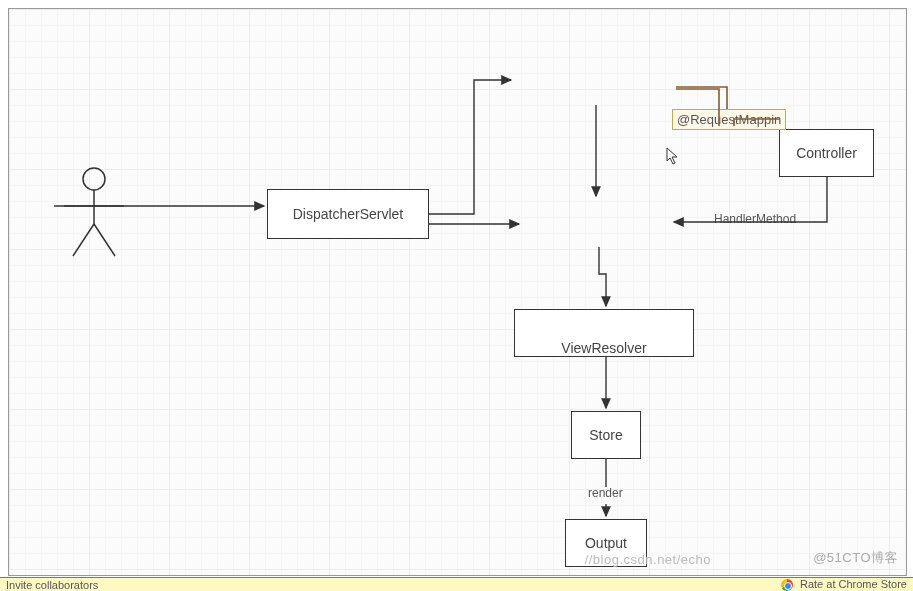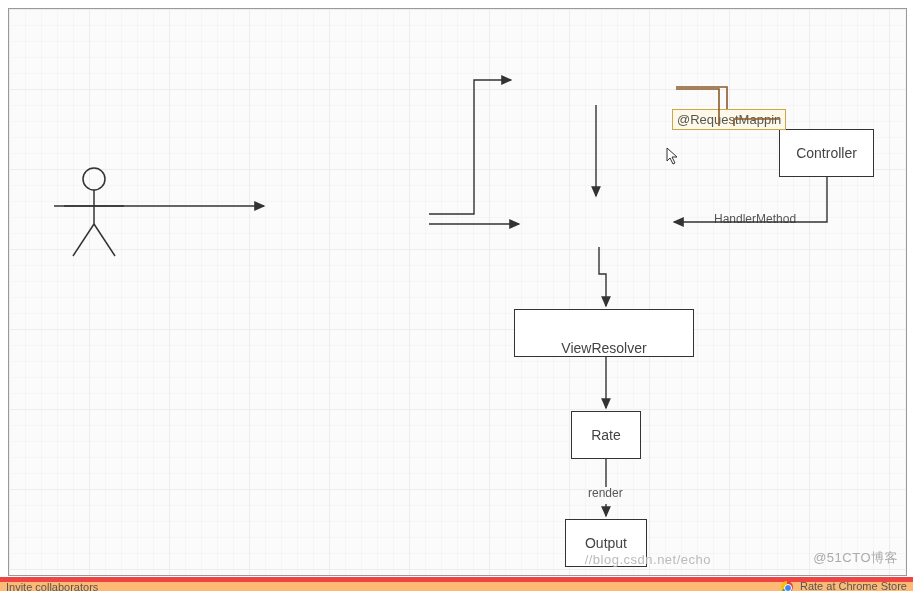--- a/index.html
+++ b/index.html
@@ -65,22 +65,22 @@
       color: #bbb;
       font-size: 13px;
       letter-spacing: 0.5px;
     }
     .footer {
       position: absolute;
       bottom: 0;
       left: 0;
       right: 0;
       height: 14px;
-      background: #fdba74;
-      border-top: 5px solid #ef4444;
+      background: #fef9c3;
+      border-top: 1px solid #ef4444;
       font-size: 11px;
       color: #555;
       display: flex;
       justify-content: space-between;
       align-items: center;
       padding: 0 6px;
     }
     .chrome-icon {
       display: inline-block;
       width: 12px;
@@ -116,33 +116,36 @@
   <div class="actor" style="left:50px; top:155px;">
     <svg width="70" height="100" viewBox="0 0 70 100">
       <circle cx="35" cy="15" r="11" fill="none" stroke="#333" stroke-width="1.5"></circle>
       <line x1="35" y1="26" x2="35" y2="60" stroke="#333" stroke-width="1.5"></line>
       <line x1="5" y1="42" x2="65" y2="42" stroke="#333" stroke-width="1.5"></line>
       <line x1="35" y1="60" x2="14" y2="92" stroke="#333" stroke-width="1.5"></line>
       <line x1="35" y1="60" x2="56" y2="92" stroke="#333" stroke-width="1.5"></line>
     </svg>
   </div>
 
+  <div class="box" style="left:258px; top:180px; width:162px; height:50px;">
+    <span>DispatcherServlet</span>
+  </div>
 
 
   <div class="box" style="left:770px; top:120px; width:95px; height:48px;">
     <span>Controller</span>
   </div>
 
 
   <div class="box" style="left:505px; top:300px; width:180px; height:48px;align-items:flex-end;">
     <span>ViewResolver</span>
   </div>
 
   <div class="box" style="left:562px; top:402px; width:70px; height:48px;">
-    <span>Rate</span>
+    <span>Store</span>
   </div>
 
   <div class="box" style="left:556px; top:510px; width:82px; height:48px;">
     <span>Output</span>
   </div>
 
   <div class="annotation-box" style="left:663px; top:100px;">
     <span>@RequestMappin</span>
   </div>
 

